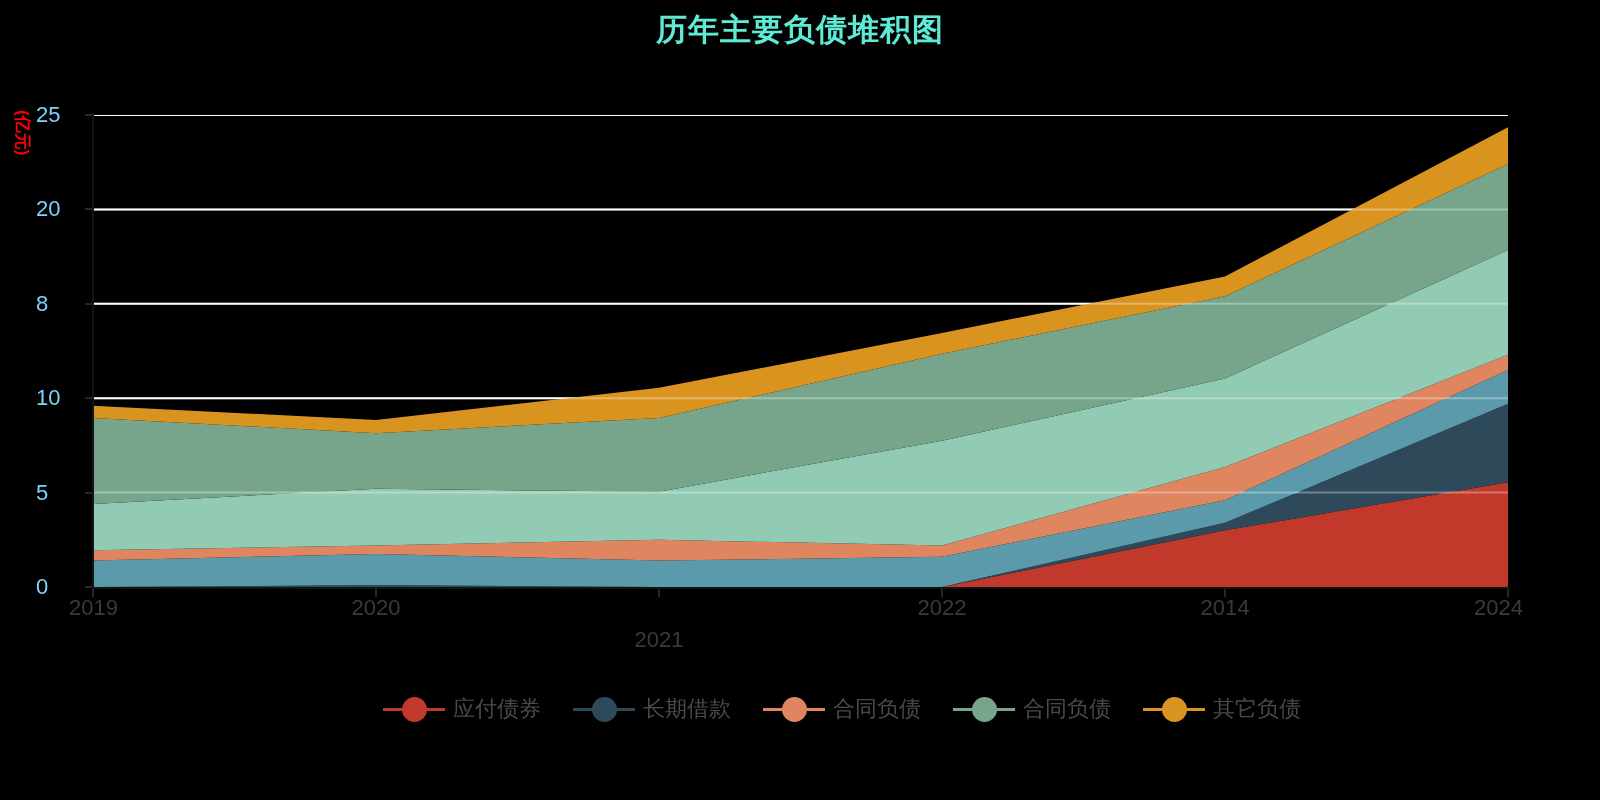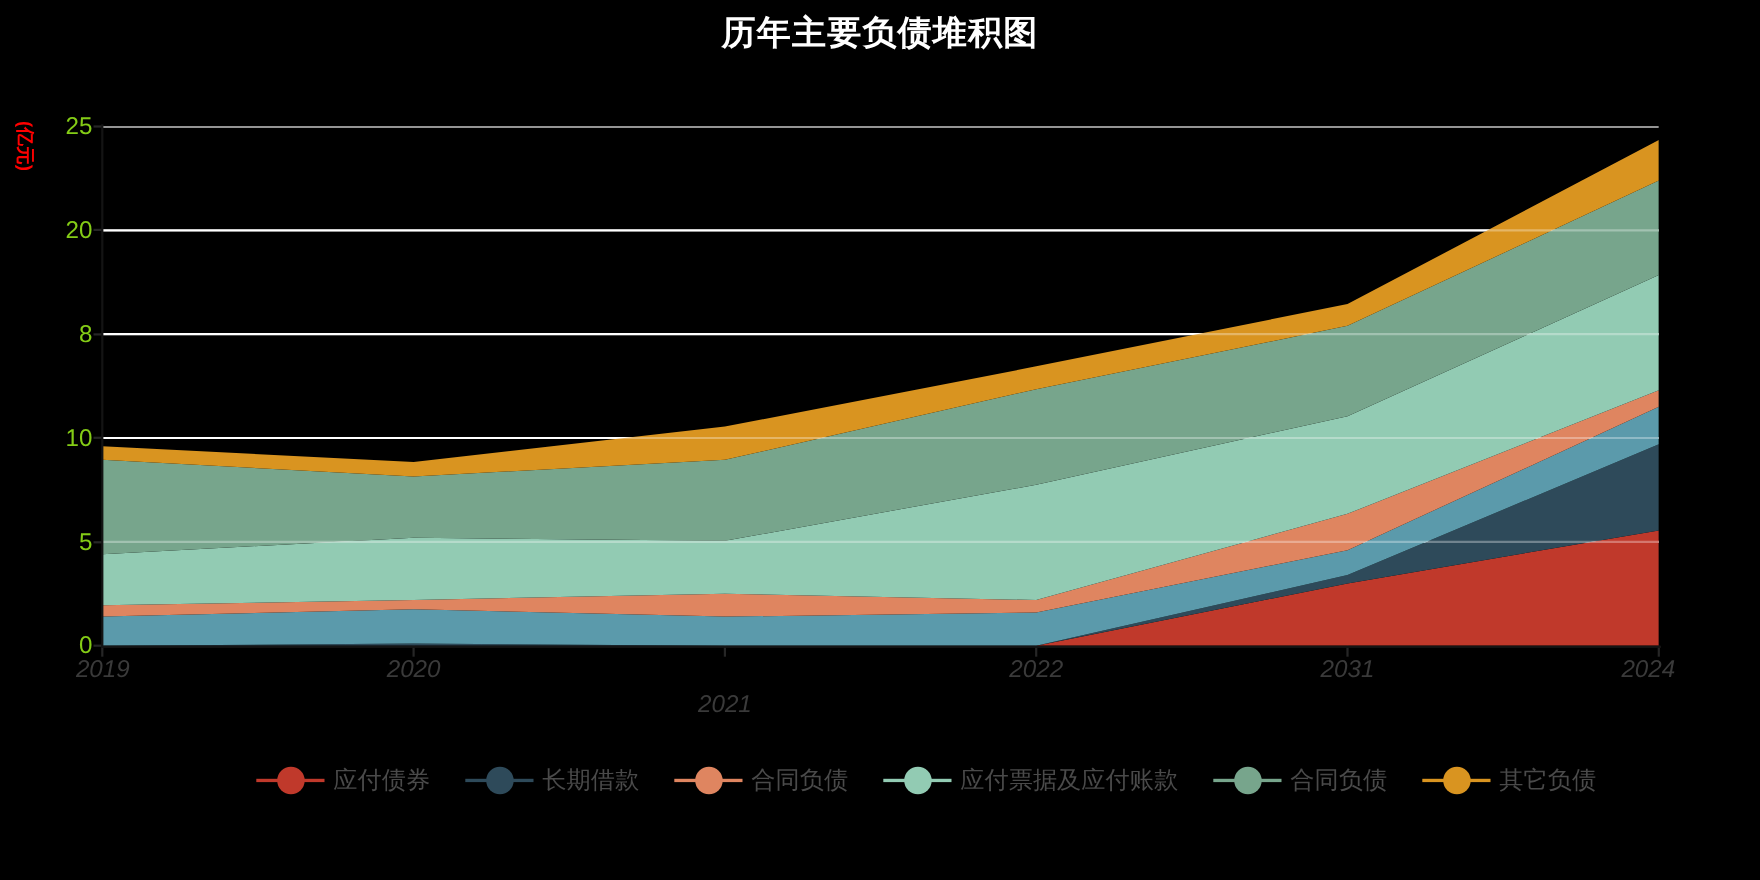--- a/index.html
+++ b/index.html
@@ -4,21 +4,21 @@
 <style>
   html,body{margin:0;padding:0;background:#000;}
   body{width:1600px;height:800px;overflow:hidden;font-family:"Liberation Sans","DejaVu Sans",sans-serif;}
 
   #root{position:relative;width:1600px;height:800px;background:#000;}
 
   
   #chart-title{
     position:absolute;left:0;top:8px;width:1600px;
     text-align:center;
-    color:#ffffff;
+    color:#5eead4;
     font-size:31px;
     font-weight:bold;
     letter-spacing:1px;
     line-height:44px;
     white-space:nowrap;
   }
 
   
   #plot-area{
     position:absolute;
@@ -32,40 +32,39 @@
     position:absolute;left:92px;top:113px;width:2px;height:476px;background:#141414;
   }
   #x-axis-line{
     position:absolute;left:92px;top:587px;width:1418px;height:2px;background:#141414;
   }
 
   .y-tick-label{
     position:absolute;
     right:0;
     width:48px;
-    text-align:right;
-    color:#84cc16;
+    text-align:left;
+    color:#7dd3fc;
     font-size:22px;
     line-height:22px;
   }
   #y-ticks{position:absolute;left:20px;top:0;width:64px;height:800px;}
 
   .y-tick-mark{
     position:absolute;left:85px;width:9px;height:2px;background:#262626;
   }
 
   .x-tick-label{
     position:absolute;
     top:596px;
     color:#3a3a3a;
     font-size:22px;
     line-height:24px;
     transform:translateX(-50%);
     white-space:nowrap;
-    font-style:italic;
   }
   .x-tick-mark{
     position:absolute;top:587px;width:2px;height:10px;background:#262626;
   }
 
   
   #y-axis-caption{
     position:absolute;
     left:14px; top:110px;
     color:#ff0000;
@@ -154,21 +153,21 @@
     </div>
   <div id="x-tick-group">
       <div class="x-tick-label" style="transform: none; left: 69px;">2019</div>
       <div class="x-tick-mark" style="left: 92px;"></div>
       <div class="x-tick-label" style="left: 376px;">2020</div>
       <div class="x-tick-mark" style="left: 375px;"></div>
       <div class="x-tick-label" style="left: 659px; margin-top: 32px;">2021</div>
       <div class="x-tick-mark" style="left: 658px;"></div>
       <div class="x-tick-label" style="left: 942px;">2022</div>
       <div class="x-tick-mark" style="left: 941px;"></div>
-      <div class="x-tick-label" style="left: 1225px;">2031</div>
+      <div class="x-tick-label" style="left: 1225px;">2014</div>
       <div class="x-tick-mark" style="left: 1224px;"></div>
       <div class="x-tick-label" style="transform: none; left: 1460px; margin-left: 14px;">2024</div>
       <div class="x-tick-mark" style="left: 1507px;"></div>
     </div>
 
   <div id="plot-area">
     <svg id="plot-svg" viewBox="0 0 1415 472" preserveAspectRatio="none">
         <line x1="0" x2="1415" y1="377.6" y2="377.6" stroke="#ffffff" stroke-width="2"></line>
         <line x1="0" x2="1415" y1="283.2" y2="283.2" stroke="#ffffff" stroke-width="2"></line>
         <line x1="0" x2="1415" y1="188.8" y2="188.8" stroke="#ffffff" stroke-width="2"></line>
@@ -209,27 +208,20 @@
       </div>
       <div class="legend-item">
         <span class="legend-marker">
           <span class="bar" style="background: rgb(223, 133, 96);"></span>
           <span class="dot" style="background: rgb(223, 133, 96);"></span>
         </span>
         <span class="legend-label">合同负债</span>
       </div>
       <div class="legend-item">
         <span class="legend-marker">
-          <span class="bar" style="background: rgb(146, 203, 179);"></span>
-          <span class="dot" style="background: rgb(146, 203, 179);"></span>
-        </span>
-        <span class="legend-label">应付票据及应付账款</span>
-      </div>
-      <div class="legend-item">
-        <span class="legend-marker">
           <span class="bar" style="background: rgb(119, 165, 140);"></span>
           <span class="dot" style="background: rgb(119, 165, 140);"></span>
         </span>
         <span class="legend-label">合同负债</span>
       </div>
       <div class="legend-item">
         <span class="legend-marker">
           <span class="bar" style="background: rgb(217, 148, 32);"></span>
           <span class="dot" style="background: rgb(217, 148, 32);"></span>
         </span>

